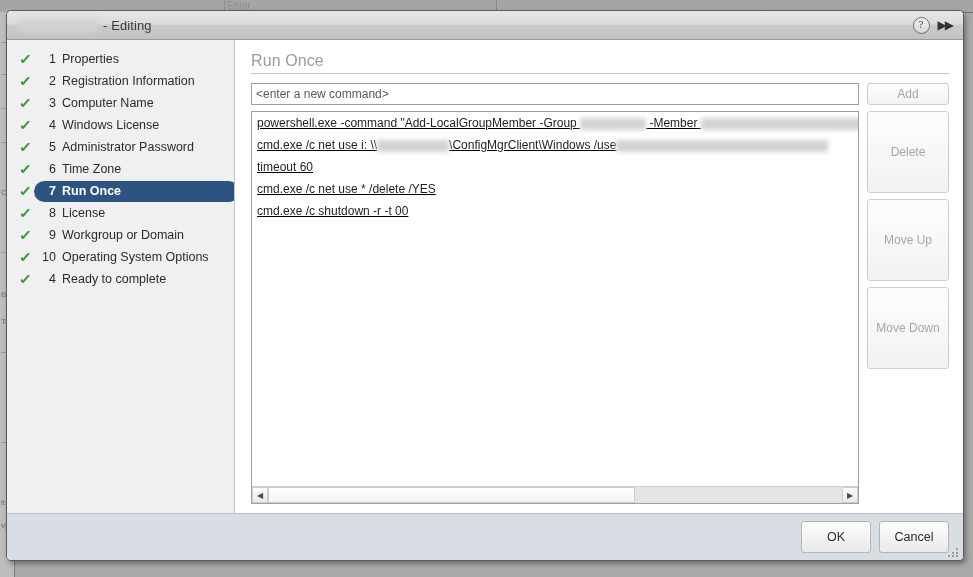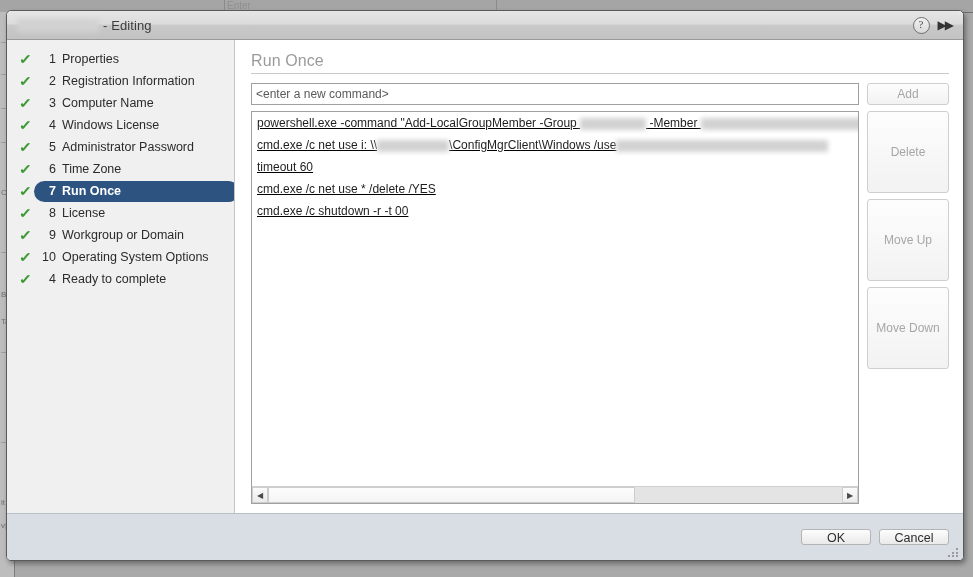--- a/index.html
+++ b/index.html
@@ -327,21 +327,21 @@
     border-top: 1px solid #b9bfc7;
     display: flex;
     align-items: center;
     justify-content: flex-end;
     padding-right: 14px;
     gap: 8px;
     box-sizing: border-box;
     position: relative;
   }
   .foot-btn {
-    width: 70px; height: 16px;
+    width: 70px; height: 32px;
     font-size: 12.5px;
     color: #2c2c2c;
     background: linear-gradient(to bottom,#fdfdfd,#e9e9e9);
     border: 1px solid #b4b4b4;
     border-radius: 3px;
     font-family: "Liberation Sans", sans-serif;
     cursor: pointer;
   }
   #grip {
     position: absolute; right: 3px; bottom: 2px;

